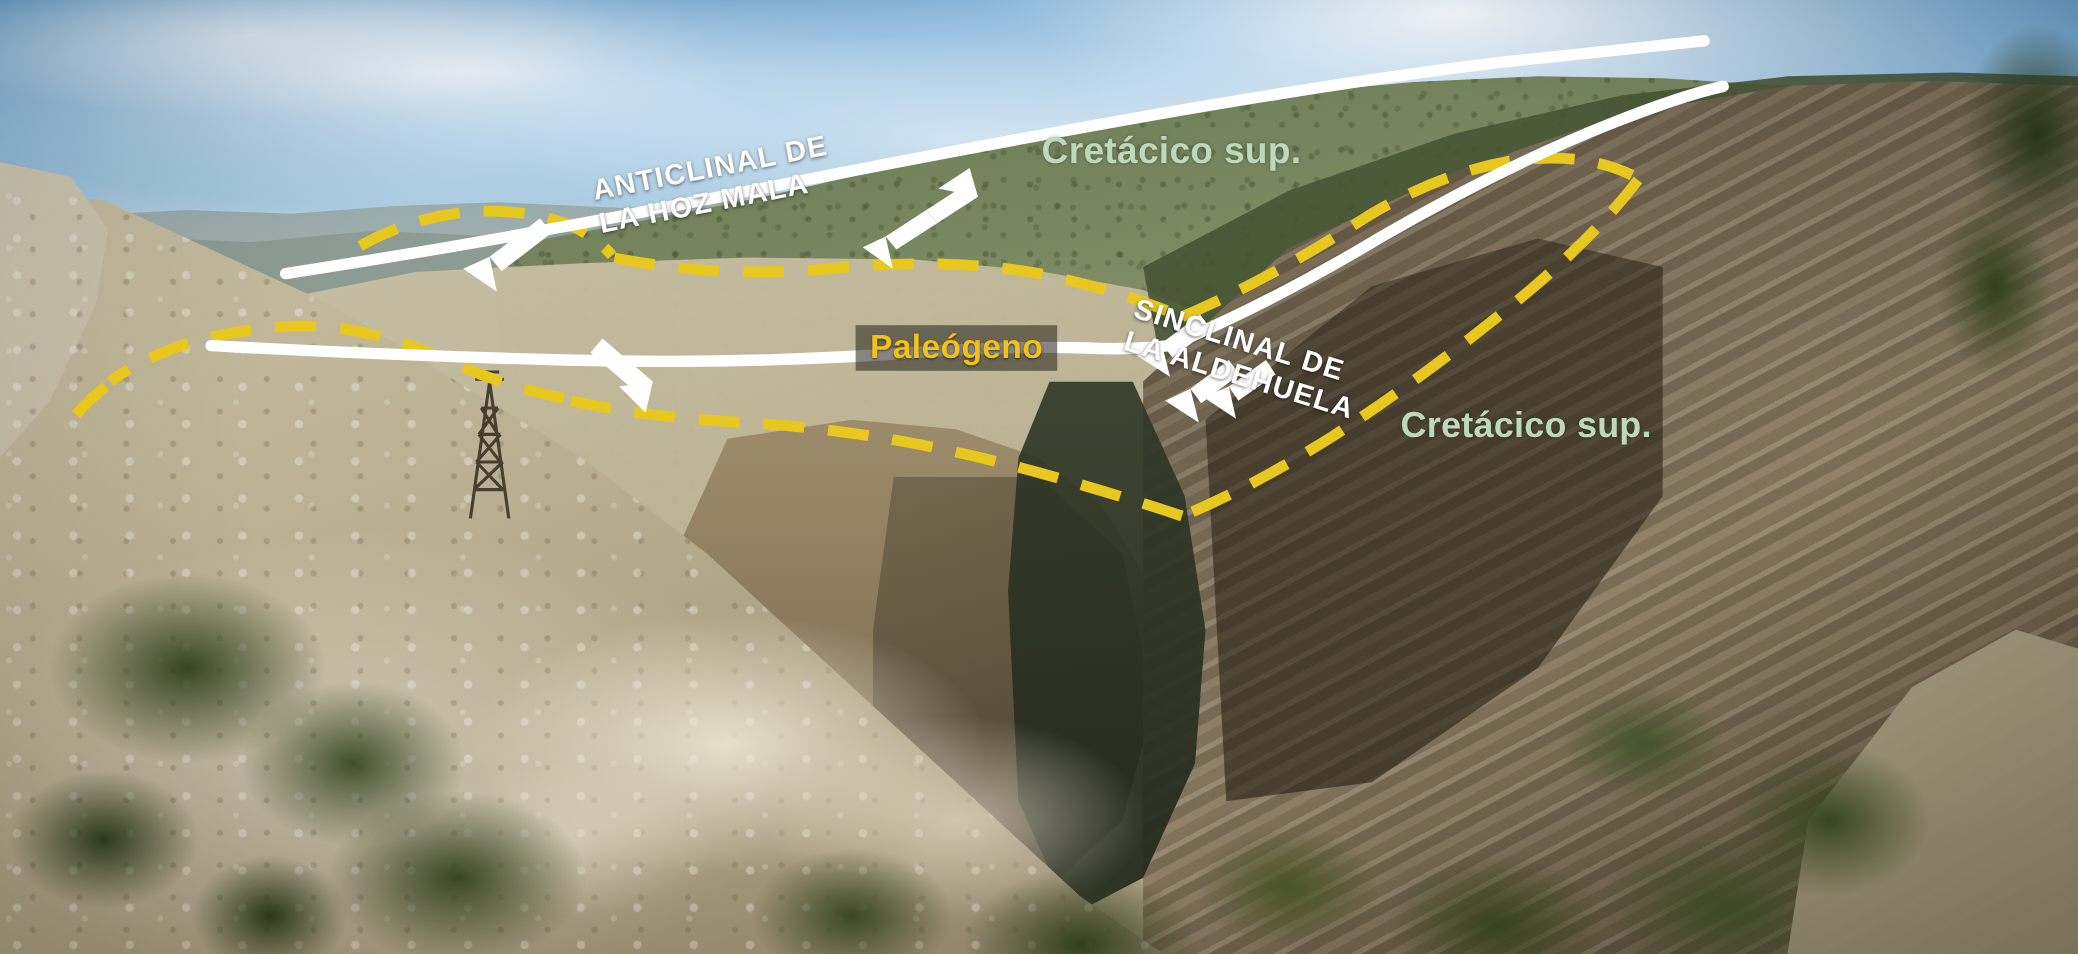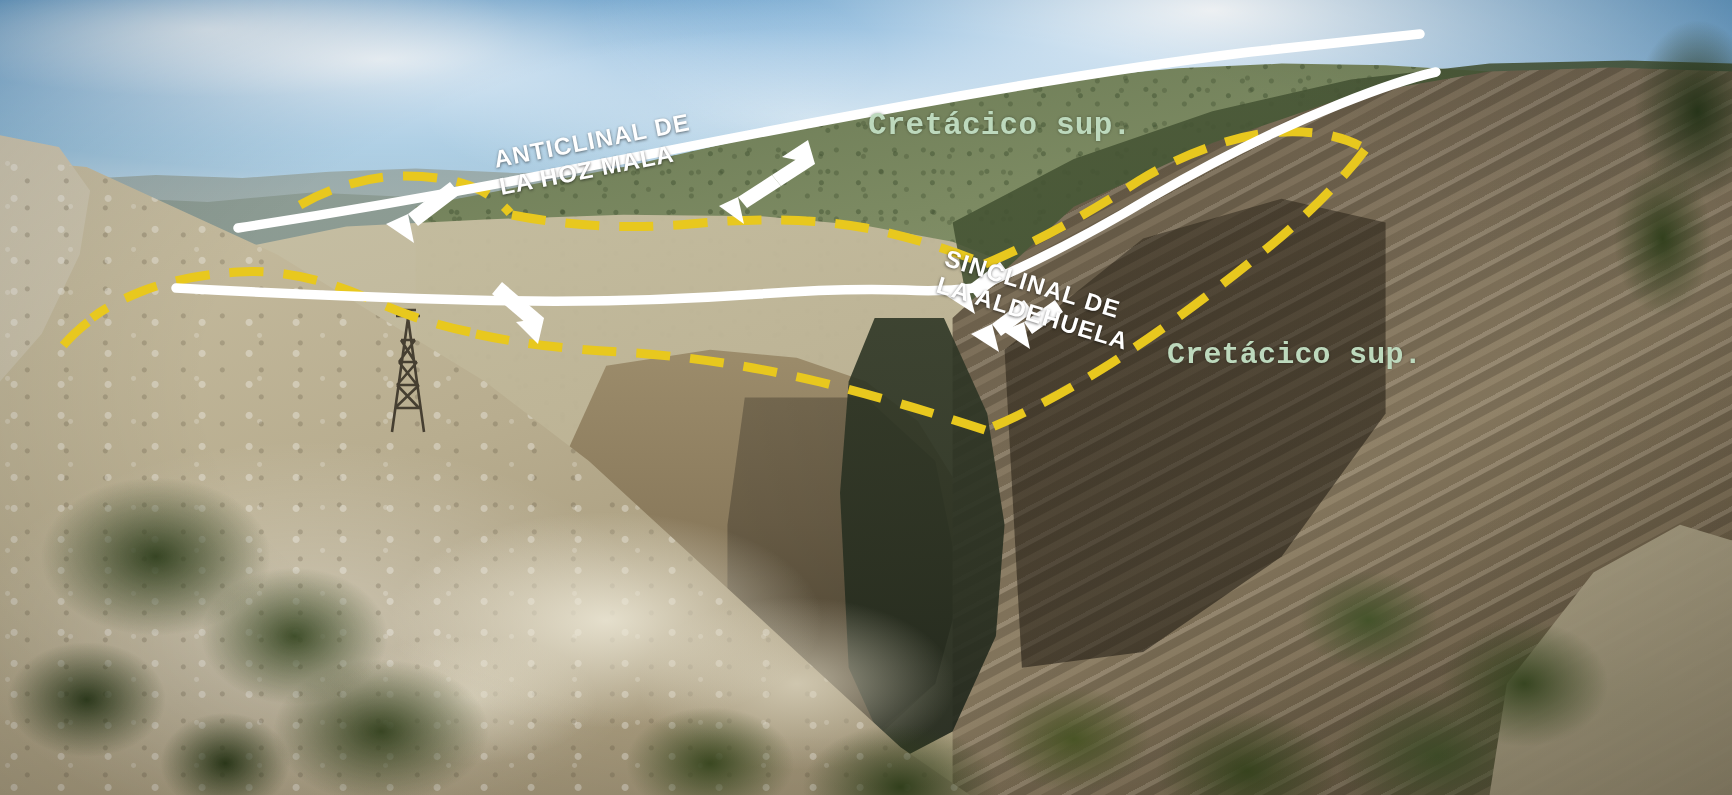--- a/index.html
+++ b/index.html
@@ -201,21 +201,20 @@
   #annot svg{position:absolute;inset:0;width:1732px;height:795px;overflow:visible;}
 
   .lbl{position:absolute;white-space:nowrap;line-height:1;}
 
   .lbl-unit{
     color:#bdd9bd;
     font-weight:bold;
     font-size:31px;
     letter-spacing:.2px;
     text-shadow:0 0 3px rgba(0,0,0,.35);
-    font-family:Liberation Mono, monospace;
   }
   .lbl-unit.lower{font-size:30px;}
 
   .lbl-fold{
     color:#ffffff;
     font-weight:bold;
     font-size:24px;
     letter-spacing:1.2px;
     text-shadow:0 1px 3px rgba(0,0,0,.55);
   }
@@ -337,15 +336,16 @@
     <div class="lbl lbl-fold" style="left:492px;top:148px;transform:rotate(-11deg);transform-origin:left top;">
       <span class="l1">ANTICLINAL  DE</span>
       <span class="l2">LA  HOZ  MALA</span>
     </div>
 
     <div class="lbl lbl-fold" style="left:949px;top:246px;transform:rotate(17deg);transform-origin:left top;">
       <span class="l1">SINCLINAL  DE</span>
       <span class="l2">LA  ALDEHUELA</span>
     </div>
 
+    <div class="lbl lbl-paleo" style="left:713px;top:271px;">Paleógeno</div>
 
   </div>
 </div>
 
 </body></html>

